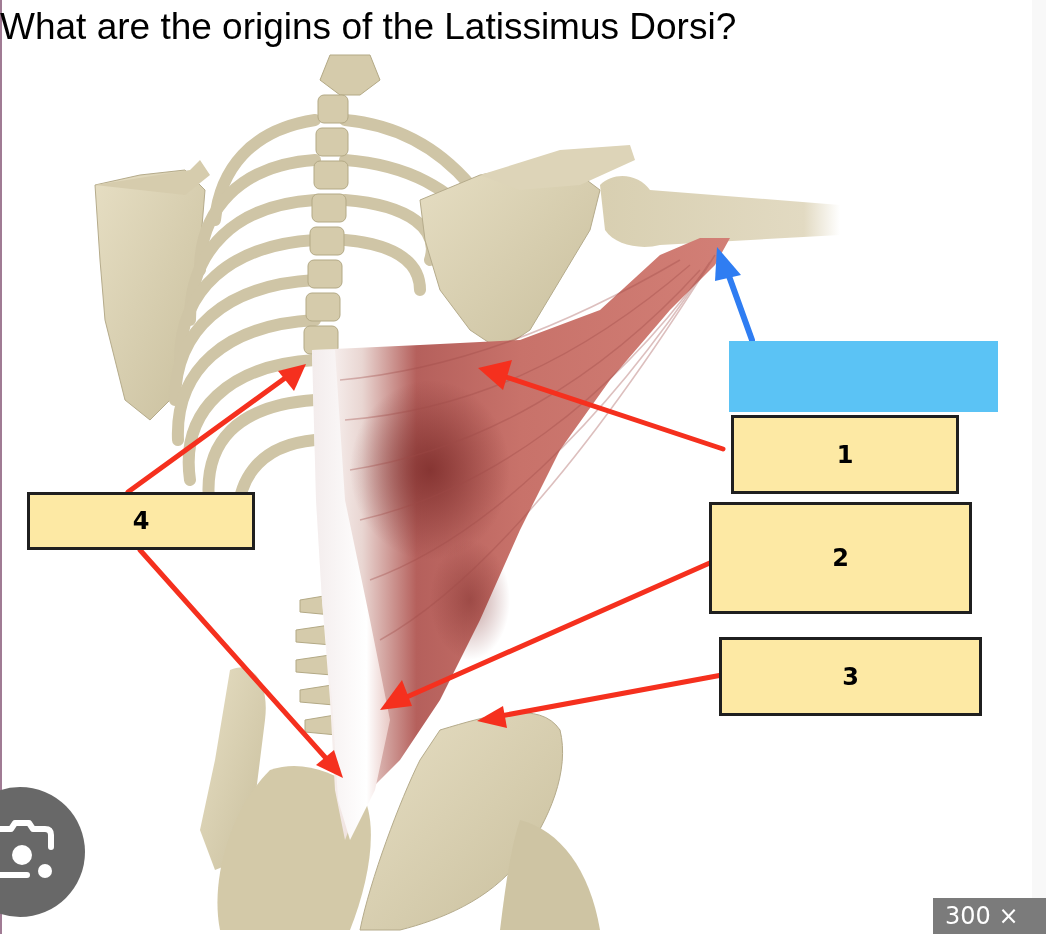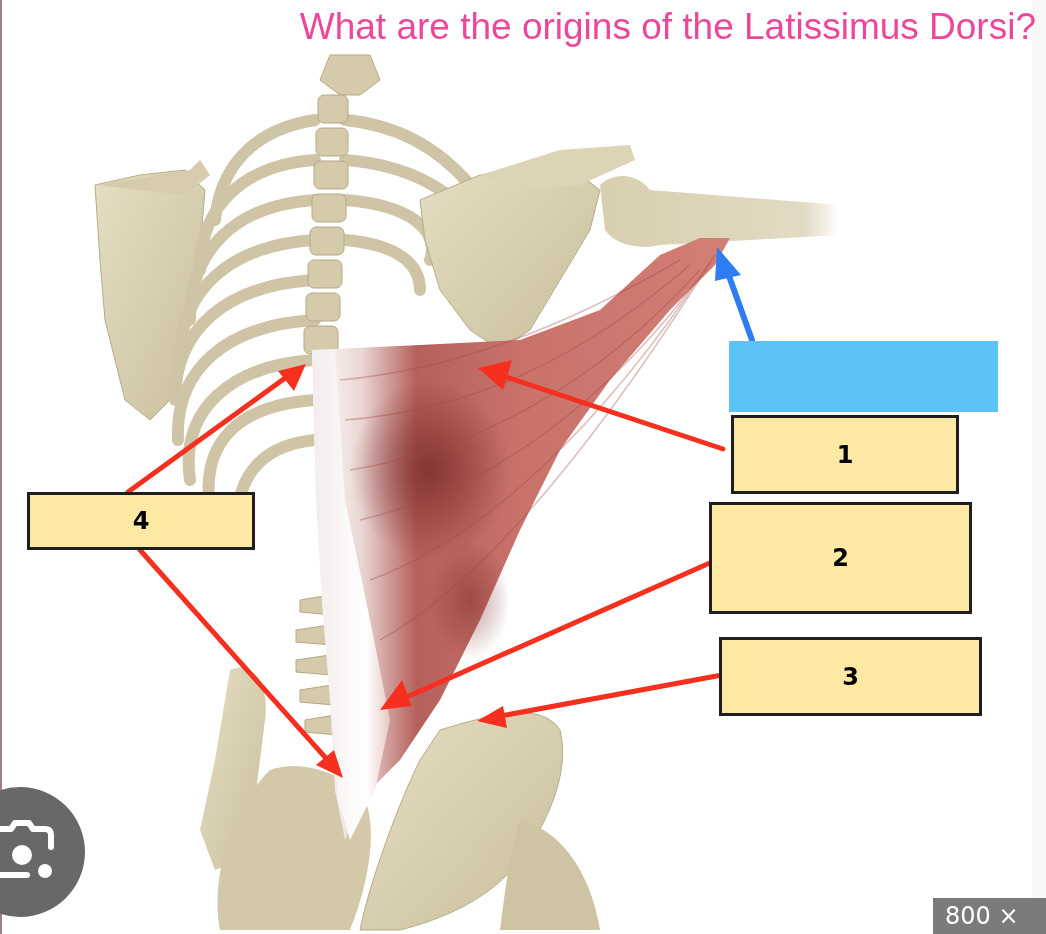--- a/index.html
+++ b/index.html
@@ -4,22 +4,22 @@
 <style>
   html, body { margin: 0; padding: 0; }
   body {
     width: 1046px; height: 934px; position: relative; overflow: hidden;
     background: #ffffff;
     font-family: "Liberation Sans", sans-serif;
   }
   .left-edge { position: absolute; left: 0; top: 0; width: 2px; height: 934px; background: #a07b94; }
   .right-gutter { position: absolute; right: 0; top: 0; width: 14px; height: 934px; background: #f8f8f8; }
   .title {
-    position: absolute; left: 0; top: 6px; width: 1036px; text-align: right;
-    font-size: 37px; color: #ec4899; letter-spacing: 0px;
+    position: absolute; left: 0; top: 6px; width: 1036px; text-align: left;
+    font-size: 37px; color: #000000; letter-spacing: 0px;
   }
   svg.art { position: absolute; left: 0; top: 0; }
   .label-box {
     position: absolute; background: #fde9a4; border: 3px solid #1f1f1f; box-sizing: border-box;
     display: flex; align-items: center; justify-content: center;
     font-family: "DejaVu Sans", sans-serif; font-weight: bold; font-size: 24px; color: #000;
   }
   .answer-box { position: absolute; background: #5bc3f5; }
   .lens-button {
     position: absolute; left: -45px; top: 787px; width: 130px; height: 130px;
@@ -177,13 +177,13 @@
 
 <div class="lens-button">
   <svg width="130" height="130" viewBox="0 0 130 130">
     <path d="M38,60 L38,48 Q38,42 44,42 L56,42 L60,36 L74,36 L78,42 L90,42 Q96,42 96,48 L96,60" fill="none" stroke="#ffffff" stroke-width="6" stroke-linecap="round" stroke-linejoin="round"></path>
     <path d="M38,74 L38,82 Q38,88 44,88 L72,88" fill="none" stroke="#ffffff" stroke-width="6" stroke-linecap="round"></path>
     <circle cx="67" cy="68" r="10" fill="#ffffff"></circle>
     <circle cx="90" cy="84" r="7" fill="#ffffff"></circle>
   </svg>
 </div>
 
-<div class="size-badge">800 ×</div>
+<div class="size-badge">300 ×</div>
 
 </body></html>

